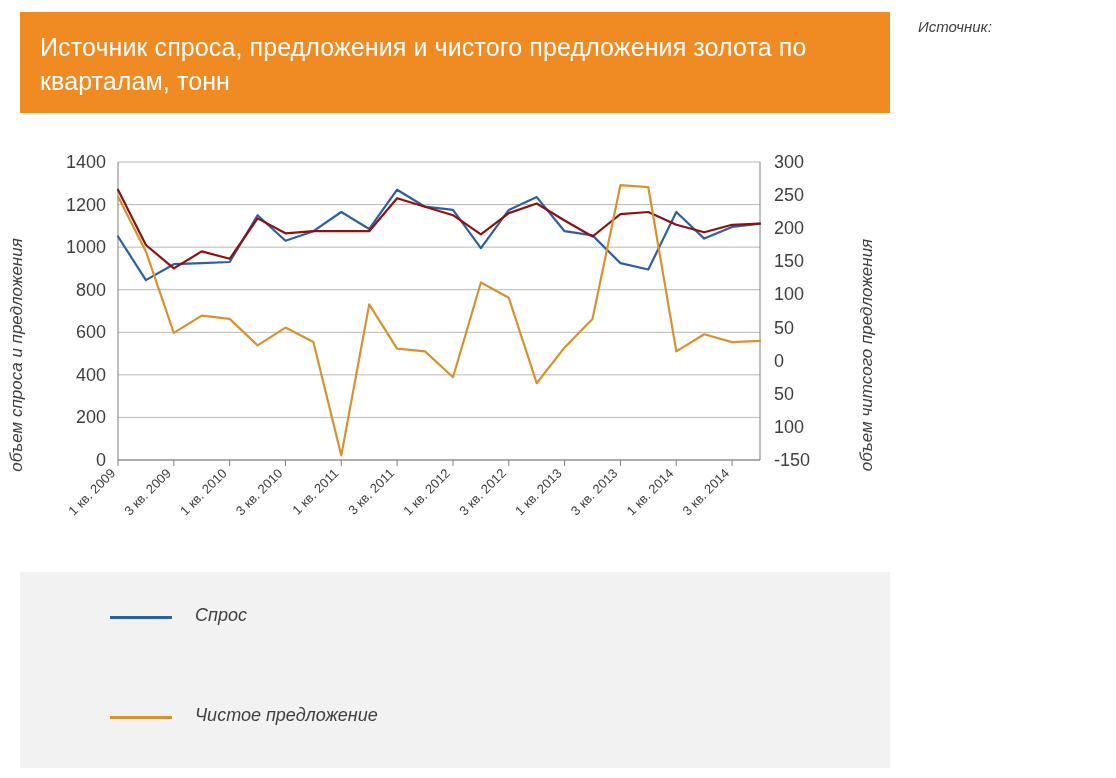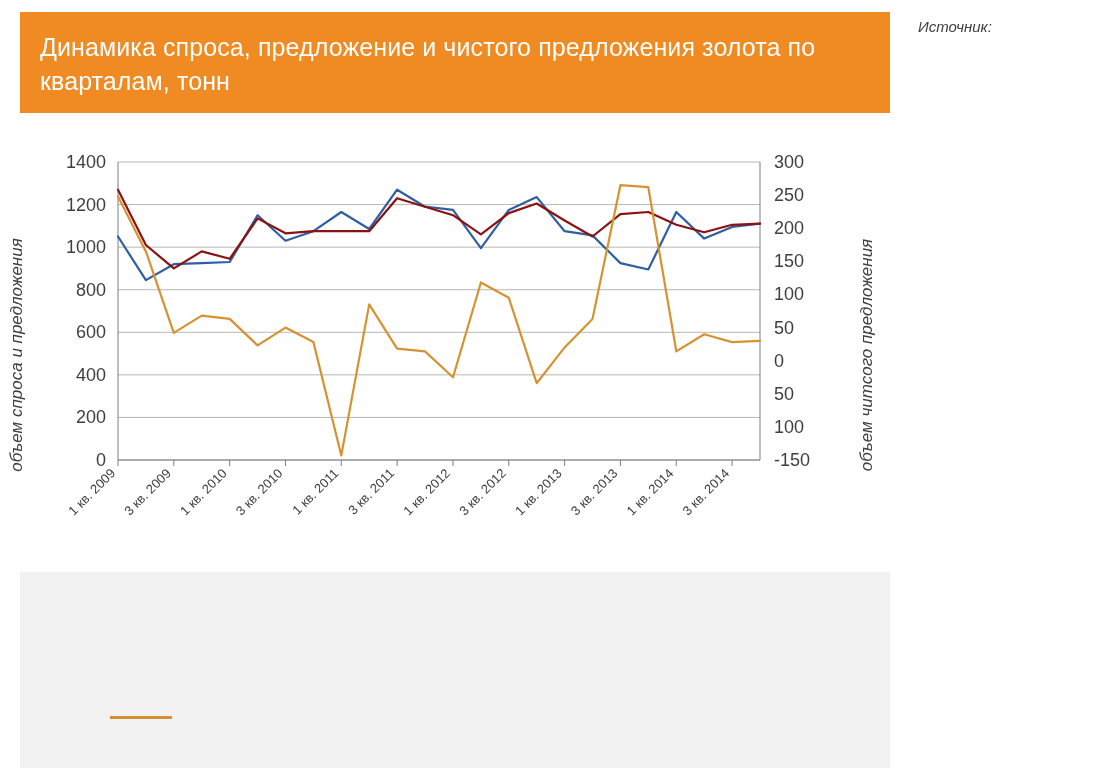--- a/index.html
+++ b/index.html
@@ -84,21 +84,21 @@
     top: 11px;
     font-style: italic;
     font-size: 18px;
     color: #3f3f3f;
   }
 </style>
 </head>
 <body>
 
 <div id="title-banner">
-  <div id="title-text">Динамика спроса, предложение и чистого предложения золота по кварталам, тонн</div>
+  <div id="title-text">Источник спроса, предложения и чистого предложения золота по кварталам, тонн</div>
 </div>
 
 <div id="source-note">
   <div>Источник:</div>
 </div>
 
 <div id="chart-wrap">
   <svg id="chart-svg" width="900" height="430" viewBox="0 0 900 430">
 
     <text id="y-axis-title" x="22" y="235" transform="rotate(-90 22 235)" text-anchor="middle" font-family="Liberation Sans, sans-serif" font-size="17" font-style="italic" fill="#3f3f3f">объем спроса и предложения</text>
@@ -169,16 +169,21 @@
       </g>
     <g id="series-group">
         <polyline points="118.0,116.5 145.9,160.1 173.8,144.2 201.7,143.1 229.7,142.0 257.6,95.2 285.5,120.8 313.4,111.2 341.3,92.0 369.2,109.0 397.1,69.7 425.0,86.7 453.0,89.9 480.9,128.2 508.8,89.9 536.7,77.1 564.6,111.2 592.5,115.4 620.4,143.1 648.3,149.5 676.3,92.0 704.2,118.6 732.1,106.9 760.0,103.7" fill="none" stroke="#2e5fa3" stroke-width="2.2" stroke-linejoin="round" stroke-linecap="round"></polyline>
         <polyline points="118.0,69.7 145.9,125.0 173.8,148.4 201.7,131.4 229.7,138.8 257.6,98.4 285.5,113.3 313.4,111.2 341.3,111.2 369.2,111.2 397.1,78.2 425.0,86.7 453.0,95.2 480.9,114.4 508.8,93.1 536.7,83.5 564.6,100.5 592.5,116.5 620.4,94.2 648.3,92.0 676.3,104.8 704.2,112.2 732.1,104.8 760.0,103.7" fill="none" stroke="#8c1212" stroke-width="2.2" stroke-linejoin="round" stroke-linecap="round"></polyline>
         <polyline points="118.0,76.4 145.9,131.4 173.8,212.9 201.7,195.6 229.7,198.9 257.6,225.4 285.5,207.6 313.4,222.1 341.3,335.4 369.2,184.4 397.1,228.7 425.0,231.4 453.0,257.2 480.9,162.5 508.8,177.8 536.7,263.2 564.6,227.4 592.5,198.9 620.4,65.2 648.3,67.2 676.3,231.4 704.2,214.2 732.1,222.1 760.0,220.8" fill="none" stroke="#d69230" stroke-width="2.2" stroke-linejoin="round" stroke-linecap="round"></polyline>
       </g>
   </svg>
 </div>
 
 <div id="legend-box">
+  <div class="legend-row" style="top:22px">
+    <div class="legend-line" style="background: rgb(46, 95, 163);"></div>
+    <div class="legend-label">Спрос</div>
+  </div>
   <div class="legend-row" style="top:122px">
     <div class="legend-line" style="background: rgb(214, 146, 48);"></div>
+    <div class="legend-label">Чистое предложение</div>
   </div>
 </div>
 
 </body></html>

